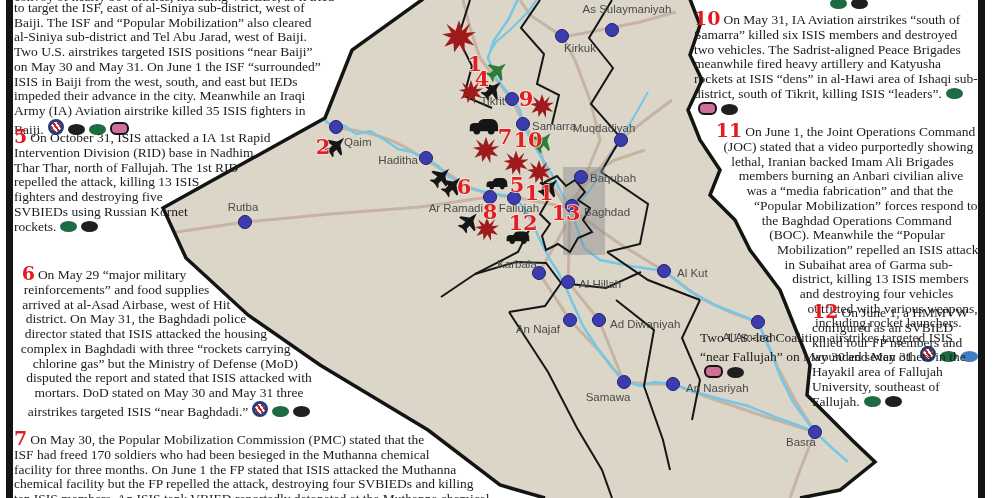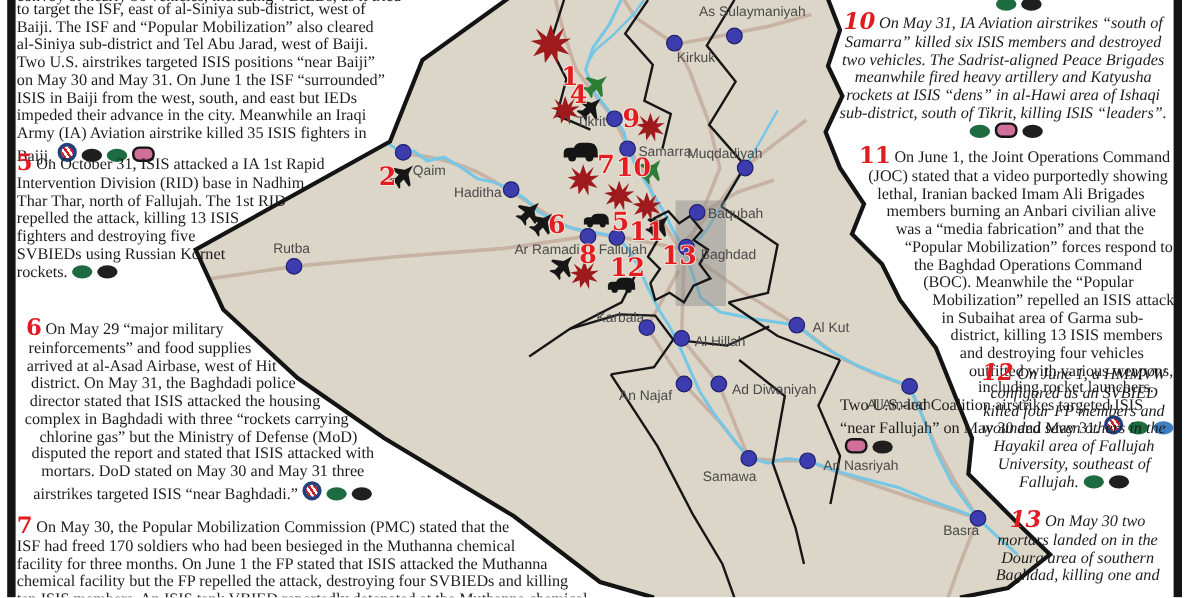--- a/index.html
+++ b/index.html
@@ -10,21 +10,21 @@
   .block{position:absolute;z-index:4;font-size:13.5px;line-height:1.09;color:#1c1c1c;}
   .block p{margin:0;}
   .num{font-family:"DejaVu Serif",serif;font-weight:bold;color:#e31b20;font-size:19px;
        line-height:1;margin-right:3px;vertical-align:-1px;}
   .spacer-r{float:right;}
   .spacer-l{float:left;}
   .sp-b5{width:150px;height:112px;shape-outside:polygon(133px 0px,150px 0px,150px 112px,1px 112px);}
   .sp-b6{width:130px;height:98px;shape-outside:polygon(0px 0px,130px 0px,130px 98px);}
   .sp-b7{width:78px;height:55px;shape-outside:polygon(4px 0px,78px 0px,78px 55px);}
   .sp-b11{width:115px;height:210px;shape-outside:polygon(0px 0px,6px 0px,115px 210px,0px 210px);}
-  .tc{text-align:center;font-style:italic;}
+  .tc{text-align:left;}
   .lic{display:inline-block;width:17px;height:11px;border-radius:50%;vertical-align:-1px;
        margin-left:4px;}
   .lic-green{background:#1d6b40;}
   .lic-black{background:#1f1f1f;}
   .lic-blue{background:#3f7fc1;}
   .lic-pink{background:#d06f9a;border:2px solid #141414;border-radius:6px;width:15px;height:9px;}
   .lic-us{background:repeating-linear-gradient(55deg,#ffffff 0 2px,#cc2229 2px 4px);
           border:3px solid #23407c;width:10px;height:10px;border-radius:50%;}
   .partial{z-index:4;position:absolute;font-size:13.5px;white-space:nowrap;}
   .clabel{font-family:"Liberation Sans","DejaVu Sans",sans-serif;font-size:11.5px;fill:#4a4a4a;}
@@ -205,18 +205,15 @@
 
   <div class="block" style="left:700px;top:121px;width:280px;">
     <div class="spacer-l sp-b11"></div>
     <p><span class="num">11</span><span>On June 1, the Joint Operations Command (JOC) stated that a video purportedly showing lethal, Iranian backed Imam Ali Brigades members burning an Anbari civilian alive was a “media fabrication” and that the “Popular Mobilization” forces respond to the Baghdad Operations Command (BOC). Meanwhile the “Popular Mobilization” repelled an ISIS attack in Subaihat area of Garma sub-district, killing 13 ISIS members and destroying four vehicles outfitted with various weapons, including rocket launchers. Two U.S.-led Coalition airstrikes targeted ISIS “near Fallujah” on May 30 and May 31.</span><span class="icons"><span class="lic lic-us"></span><span class="lic lic-green"></span><span class="lic lic-blue"></span><span class="lic lic-pink"></span><span class="lic lic-black"></span></span></p>
   </div>
 
   <div class="block tc" style="left:812px;top:302px;width:166px;">
     <p><span class="num">12</span><span>On June 1, a HMMVW configured as an SVBIED killed four FP members and wounded seven others in the Hayakil area of Fallujah University, southeast of Fallujah.</span><span class="icons"><span class="lic lic-green"></span><span class="lic lic-black"></span></span></p>
   </div>
 
-  <div class="block tc" style="left:820px;top:424px;width:156px;">
-    <p><span class="num">13</span><span>On May 30 two mortars landed on in the Doura area of southern Baghdad, killing one and</span></p>
-  </div>
 
   <span class="icons partial" style="left:826px;top:-4px;"><span class="lic lic-green"></span><span class="lic lic-black"></span></span>
 </div>
 
 </body></html>

